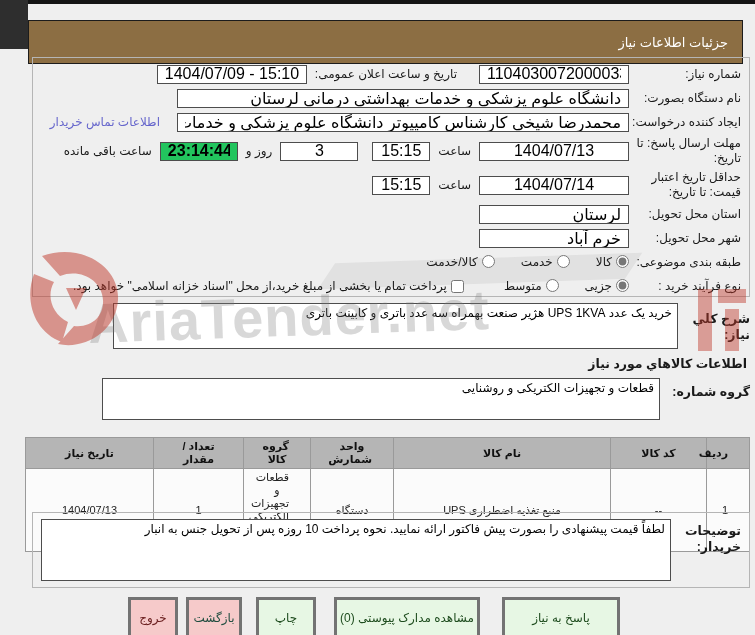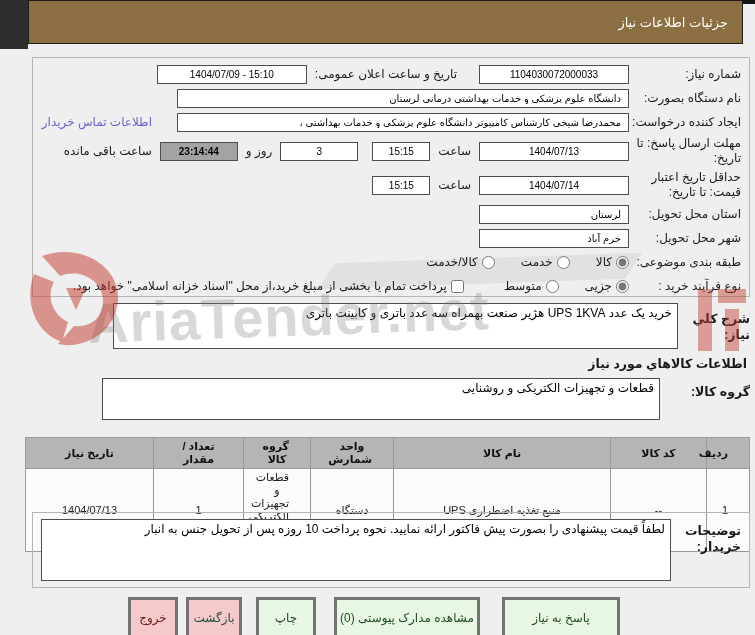--- a/index.html
+++ b/index.html
@@ -7,41 +7,41 @@
   body { font-family: "Liberation Sans","DejaVu Sans",sans-serif; }
   .page {
     position: relative; width: 755px; height: 635px;
     background: #efefef; overflow: hidden; direction: rtl;
     font-size: 12px; color: #1a1a1a; margin: 0 auto;
   }
   
   .frame-top { position:absolute; top:0; left:0; width:755px; height:4px; background:#141414; }
   .frame-corner { position:absolute; top:0; left:0; width:28px; height:49px; background:#2e2e2e; }
   .titlebar {
-    position:absolute; top:0; left:28px; right:12px; height:44px;
+    position:absolute; top:20px; left:28px; right:12px; height:44px;
     background:#8C6E43; border:1px solid #1c1c1c; color:#fff;
     display:flex; align-items:center; padding-right:14px; font-size:13px;
   }
   
   .gb { position:absolute; border:1px solid #b5b5b5; }
   .gb1 { top:57px; right:5px; left:32px; height:240px; padding:5px 8px 0 6px; }
   .gb2 { top:512px; right:5px; left:32px; height:76px; padding:6px 8px; display:flex; align-items:flex-start; }
   .row { display:flex; align-items:center; min-height:22px; margin-bottom:2px; }
   .row.tall { min-height:32px; }
   .lbl { width:112px; flex:0 0 112px; padding-left:2px; line-height:1.25; }
   .fld {
     height:19px; border:1px solid #4d4d4d; background:#fff; color:#000;
-    font-family:inherit; font-size:10px; padding:0 7px; border-radius:0;
+    font-family:inherit; font-size:16px; padding:0 7px; border-radius:0;
   }
   .center { text-align:center; direction:ltr; }
   .w150 { width:150px; } .w58 { width:58px; } .w78 { width:78px; } .w452 { width:452px; }
-  .countdown { background:#a3a3a3; font-weight:bold; }
+  .countdown { background:#22c55e; font-weight:bold; }
   .inline-lbl { margin:0 8px; white-space:nowrap; }
-  .contact-link { color:#6666CC; text-decoration:none; margin-right:25px; white-space:nowrap; }
-  .radio-item { display:flex; align-items:center; margin-left:26px; white-space:nowrap; }
+  .contact-link { color:#6666CC; text-decoration:none; margin-right:17px; white-space:nowrap; }
+  .radio-item { display:flex; align-items:flex-start; margin-left:26px; white-space:nowrap; }
   .radio-item input, .chk { width:13px; height:13px; margin-left:4px; accent-color:#777; }
   .chk-item { display:flex; align-items:center; margin-right:14px; }
   
   .desc-row { position:absolute; top:303px; right:5px; left:32px; display:flex; }
   .bold-lbl { font-weight:bold; font-size:12.5px; padding-left:8px; line-height:1.3; }
   .desc-row .bold-lbl { width:72px; flex:0 0 72px; padding-top:8px; }
   textarea.ta {
     border:1px solid #4d4d4d; background:#fff; resize:none; overflow:hidden;
     font-family:inherit; font-size:12px; padding:2px 5px; direction:rtl;
   }
@@ -190,21 +190,21 @@
   </div>
 
   <div class="desc-row">
     <span class="bold-lbl">شرح کلي نیاز:</span>
     <textarea class="ta ta-desc" readonly="" style="">خرید یک عدد UPS 1KVA هژیر صنعت بهمراه سه عدد باتری و کابینت باتری</textarea>
   </div>
 
   <div class="goods-heading">اطلاعات کالاهاي مورد نیاز</div>
 
   <div class="group-row">
-    <span class="bold-lbl">گروه کالا:</span>
+    <span class="bold-lbl">گروه شماره:</span>
     <textarea class="ta ta-group" readonly="" style="">قطعات و تجهیزات الکتریکی و روشنایی</textarea>
   </div>
 
   <table class="goods">
     <thead>
       <tr>
         <th class="c0">ردیف</th>
         <th class="c1">کد کالا</th>
         <th class="c2">نام کالا</th>
         <th class="c3">واحد شمارش</th>

